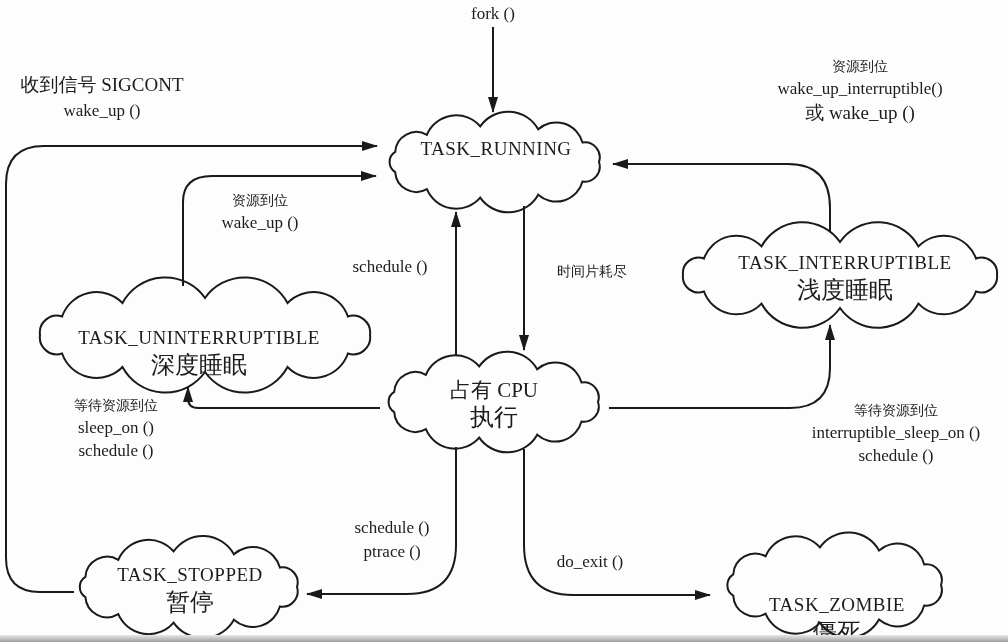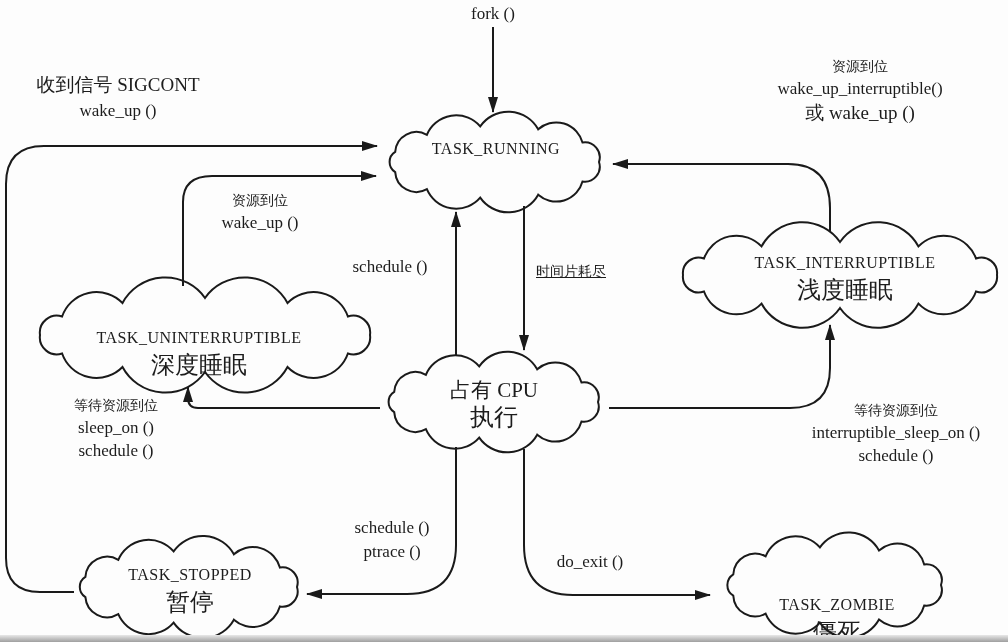--- a/index.html
+++ b/index.html
@@ -6,21 +6,21 @@
   body{width:1008px;height:642px;overflow:hidden;background:#fdfdfd;
        font-family:"Liberation Serif","DejaVu Serif",serif;color:#1c1c1c;}
   .stage{position:relative;width:1008px;height:642px;padding-left:27px;}
   svg{position:absolute;left:0;top:0;}
   .lbl{position:absolute;text-align:center;line-height:1.4;}
   .lbl div{white-space:nowrap;}
   .en{font-size:17px;}
   .cjk{font-size:14px;}
   .mix{font-size:19px;}
   .cloud-lbl{position:absolute;width:300px;text-align:center;}
-  .cloud-name{font-size:16px;letter-spacing:.5px;line-height:26px;white-space:nowrap;}
+  .cloud-name{font-size:19px;letter-spacing:.5px;line-height:26px;white-space:nowrap;}
   .cloud-name-lg{font-size:21px;line-height:26px;white-space:nowrap;}
   .cloud-cn{font-size:24px;line-height:28px;white-space:nowrap;}
   .bottom-bar{position:absolute;left:0;bottom:0;width:1008px;height:7px;
       background:linear-gradient(#e8e8e8,#9f9f9f);}
 </style>
 </head>
 <body>
 
 <div class="stage">
 
@@ -49,41 +49,41 @@
     <path d="M380,408 H198 Q188,408 188,398 V387" marker-end="url(#ah)"></path>
     <path d="M456,447 V545 Q456,594 407,594 H307" marker-end="url(#ah)"></path>
     <path d="M524,449 V545 Q524,595 573,595 H710" marker-end="url(#ah)"></path>
   </g>
 </svg>
 
 <div class="lbl en" style="left:438px;top:2px;width:110px;">
   <div>fork ()</div>
 </div>
 
-<div class="lbl" style="left:22px;top:72px;width:192px;">
+<div class="lbl" style="left:6px;top:72px;width:192px;">
   <div class="mix">收到信号 SIGCONT</div>
   <div class="en">wake_up ()</div>
 </div>
 
 <div class="lbl" style="left:733px;top:57px;width:254px;">
   <div class="cjk">资源到位</div>
   <div class="en">wake_up_interruptible()</div>
   <div class="mix">或 wake_up ()</div>
 </div>
 
 <div class="lbl" style="left:205px;top:191px;width:110px;">
   <div class="cjk">资源到位</div>
   <div class="en">wake_up ()</div>
 </div>
 
 <div class="lbl en" style="left:336px;top:255px;width:108px;">
   <div>schedule ()</div>
 </div>
 
-<div class="lbl cjk" style="left:512px;top:262px;width:118px;text-decoration:underline;">
+<div class="lbl cjk" style="left:533px;top:262px;width:118px;">
   <div>时间片耗尽</div>
 </div>
 
 <div class="lbl" style="left:42px;top:396px;width:148px;">
   <div class="cjk">等待资源到位</div>
   <div class="en">sleep_on ()</div>
   <div class="en">schedule ()</div>
 </div>
 
 <div class="lbl" style="left:783px;top:401px;width:226px;">

